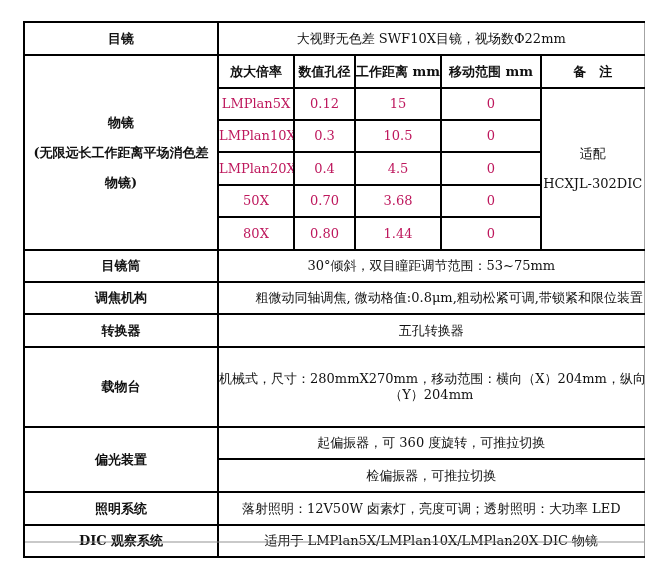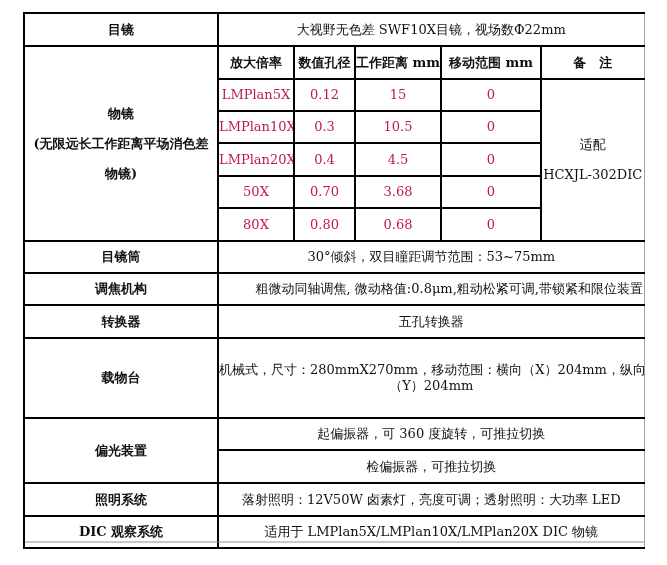--- a/index.html
+++ b/index.html
@@ -1,18 +1,18 @@
 <!DOCTYPE html>
 <html><head>
 <meta charset="utf-8">
 <style>
   html, body { margin:0; padding:0; background:#ffffff; }
   body { width:667px; height:565px; position:relative; overflow:hidden;
          font-family:"DejaVu Serif","Liberation Serif",serif; color:#111; }
-  table.spec { position:absolute; left:23px; top:12px; border-collapse:collapse;
+  table.spec { position:absolute; left:23px; top:21px; border-collapse:collapse;
                table-layout:fixed; width:620px; }
   table.spec td { border:2px solid #000; text-align:center; vertical-align:middle;
                   padding:0; font-size:13px; line-height:16px; overflow:hidden; }
   table.spec td.outer-right { border-right:1px solid #a3a3a3; }
   .label { font-weight:bold; font-size:14px; }
   .hdr { font-weight:bold; font-size:13px; white-space:nowrap; }
   .val { font-size:13px; }
   .num { color:#be185d; }
   .left { text-align:left !important; }
   .stage-text { line-height:32px; }
@@ -74,21 +74,21 @@
   </tr>
   <tr style="height:32px">
     <td class="val num">50X</td>
     <td class="val num">0.70</td>
     <td class="val num">3.68</td>
     <td class="val num">0</td>
   </tr>
   <tr style="height:33px">
     <td class="val num">80X</td>
     <td class="val num">0.80</td>
-    <td class="val num">0.68</td>
+    <td class="val num">1.44</td>
     <td class="val num">0</td>
   </tr>
 
   <tr style="height:32px">
     <td class="label">目镜筒</td>
     <td colspan="5" class="val outer-right">30°倾斜，双目瞳距调节范围：53~75mm</td>
   </tr>
 
   <tr style="height:32px">
     <td class="label">调焦机构</td>

